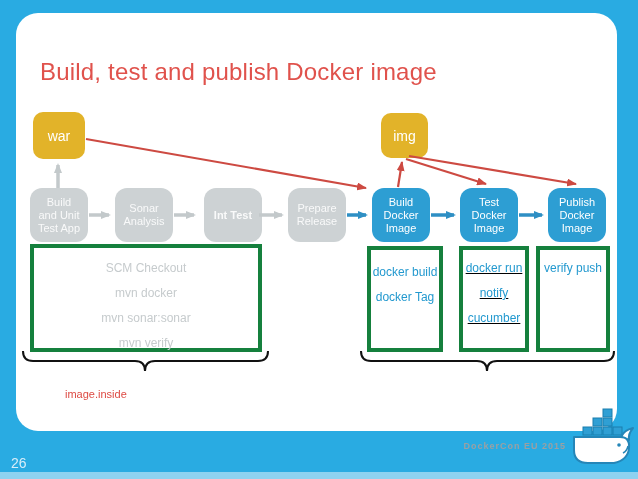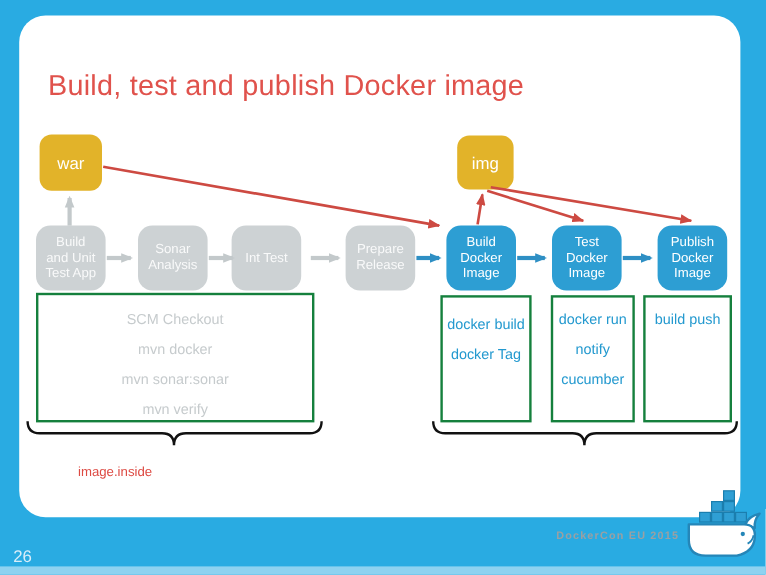--- a/index.html
+++ b/index.html
@@ -13,29 +13,29 @@
   .artifact{position:absolute;border-radius:10px;background:#e2b329;color:#ffffff;
     display:flex;align-items:center;justify-content:center;font-size:14px;}
   .artifact.war{left:33px;top:112px;width:52px;height:47px;}
   .artifact.img{left:381px;top:113px;width:47px;height:45px;}
   
   .stage{position:absolute;top:188px;width:58px;height:54px;border-radius:12px;
     display:flex;align-items:center;justify-content:center;text-align:center;
     font-size:11px;line-height:13px;white-space:pre-line;}
   .stage.gray{background:#cdd2d4;color:rgba(255,255,255,0.88);}
   .stage.blue{background:#2d9ed3;color:#ffffff;}
-  .s1{left:30px;} .s2{left:115px;} .s3{left:193px;} .s4{left:288px;}
+  .s1{left:30px;} .s2{left:115px;} .s3{left:204px;font-weight:bold;} .s4{left:288px;}
   .s5{left:372px;} .s6{left:460px;} .s7{left:548px;}
   
-  .detail{position:absolute;border:2px solid #15803d;background:#ffffff;text-align:center;}
+  .detail{position:absolute;border:4px solid #15803d;background:#ffffff;text-align:center;}
   .detail .step{line-height:25px;font-size:12px;}
   .detail.big{left:30px;top:244px;width:232px;height:108px;padding-top:8px;box-sizing:border-box;}
   .detail.big .step{color:#c6cbcd;}
   .detail.d1{left:367px;top:246px;width:76px;height:106px;padding-top:10px;box-sizing:border-box;}
-  .detail.d2{left:459px;top:246px;width:70px;height:106px;padding-top:6px;box-sizing:border-box;}
+  .detail.d2{left:459px;top:246px;width:70px;height:106px;padding-top:6px;box-sizing:border-box;text-decoration:underline;}
   .detail.d3{left:536px;top:246px;width:74px;height:106px;padding-top:6px;box-sizing:border-box;}
   .detail.blue-text .step{color:#2399cf;}
   
   .brace-label{position:absolute;top:388px;width:160px;font-size:11px;color:#dd4a43;}
   .brace-label.left{left:65px;}
   .brace-label.right{left:407px;}
   
   .footer-text{position:absolute;left:420px;top:441px;width:146px;text-align:right;
     font-size:9px;font-weight:bold;color:#9aa0a3;letter-spacing:1px;}
   .overlay{position:absolute;left:0;top:0;pointer-events:none;}
@@ -85,21 +85,21 @@
   <div class="detail d1 blue-text">
     <div class="step">docker build</div>
     <div class="step">docker Tag</div>
   </div>
   <div class="detail d2 blue-text">
     <div class="step">docker run</div>
     <div class="step">notify</div>
     <div class="step">cucumber</div>
   </div>
   <div class="detail d3 blue-text">
-    <div class="step">build push</div>
+    <div class="step">verify push</div>
   </div>
 
   <div class="brace-label left">image.inside</div>
 
   <div class="footer-text">DockerCon EU 2015</div>
 
   <svg class="overlay" width="638" height="479" viewBox="0 0 638 479">
     <defs>
       <marker id="mred" viewBox="0 0 10 8" refX="9" refY="4" markerWidth="10" markerHeight="8" orient="auto" markerUnits="userSpaceOnUse">
         <path d="M0,0 L10,4 L0,8 z" fill="#cd4a42"></path>

